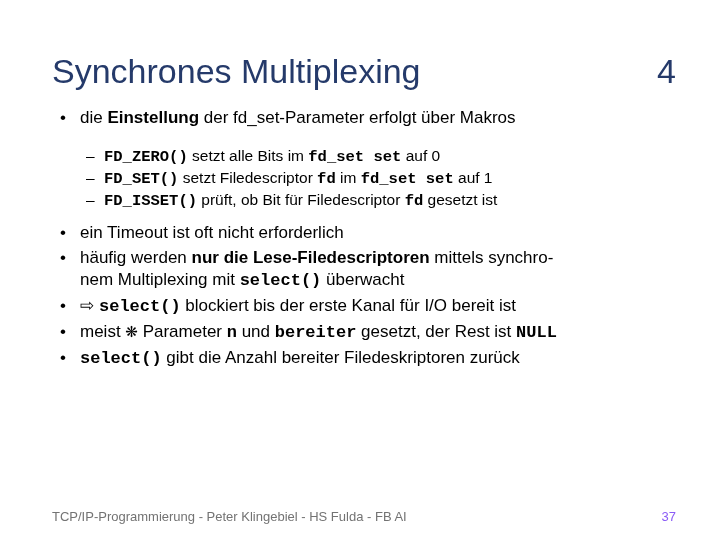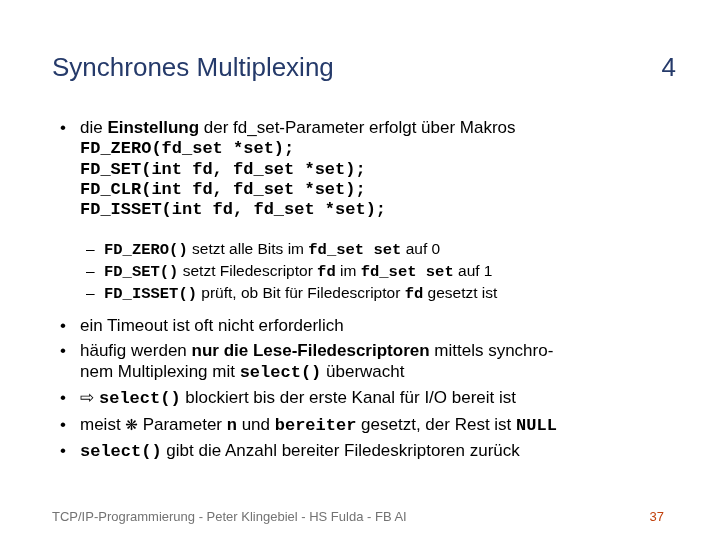--- a/index.html
+++ b/index.html
@@ -9,23 +9,23 @@
     background: #fff;
     color: #000;
     position: relative;
     padding: 52px 44px 0 52px;
   }
   .title-row {
     display: flex;
     justify-content: space-between;
     align-items: baseline;
     color: #253a6a;
-    font-size: 26px;
+    font-size: 34px;
     font-weight: 400;
-    margin-bottom: 34px;
+    margin-bottom: 16px;
   }
   .title-row .num { color: #253a6a; }
   ul.top { list-style: none; }
   ul.top > li {
     position: relative;
     padding-left: 28px;
     margin-bottom: 4px;
     font-size: 17px;
     line-height: 1.25;
   }
@@ -62,45 +62,41 @@
   .b { font-weight: bold; }
   .footer {
     position: absolute;
     left: 52px;
     bottom: 16px;
     font-size: 13px;
     color: #737373;
   }
   .pagenum {
     position: absolute;
-    right: 56px;
+    right: 44px;
     bottom: 16px;
     font-size: 13px;
-    color: #c2410c;
+    color: #8b5cf6;
   }
   .arrow { font-family: Arial, sans-serif; }
   .gear { font-size: 15px; }
   .spacer { height: 6px; }
 </style>
 </head>
 <body>
 
 <div class="title-row">
   <span>Synchrones Multiplexing</span>
   <span class="num">4</span>
 </div>
 
 <ul class="top">
 
   <li>
     <span>die </span><span class="b">Einstellung</span><span> der fd_set-Parameter erfolgt über Makros</span>
-    <div class="code-block">FD_ZERO(fd_set *set);
-FD_SET(int fd, fd_set *set);
-FD_CLR(int fd, fd_set *set);
-FD_ISSET(int fd, fd_set *set);</div>
     <ul class="sub">
       <li>
         <span class="mono">FD_ZERO()</span><span> setzt alle Bits im </span><span class="mono">fd_set set</span><span> auf 0</span>
       </li>
       <li>
         <span class="mono">FD_SET()</span><span> setzt Filedescriptor </span><span class="mono">fd</span><span> im </span><span class="mono">fd_set set</span><span> auf 1</span>
       </li>
       <li>
         <span class="mono">FD_ISSET()</span><span> prüft, ob Bit für Filedescriptor </span><span class="mono">fd</span><span> gesetzt ist</span>
       </li>

